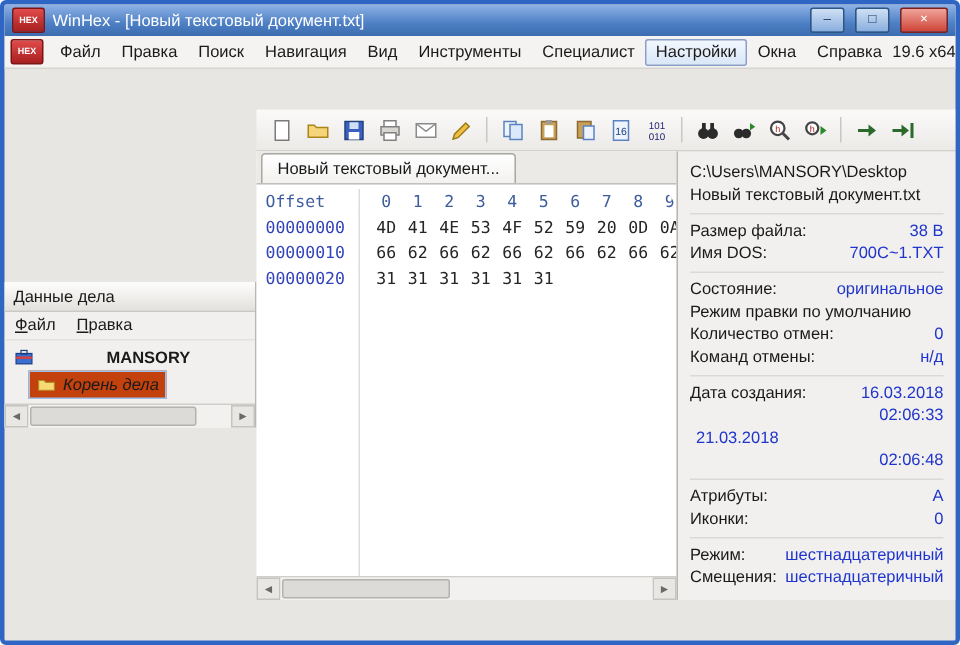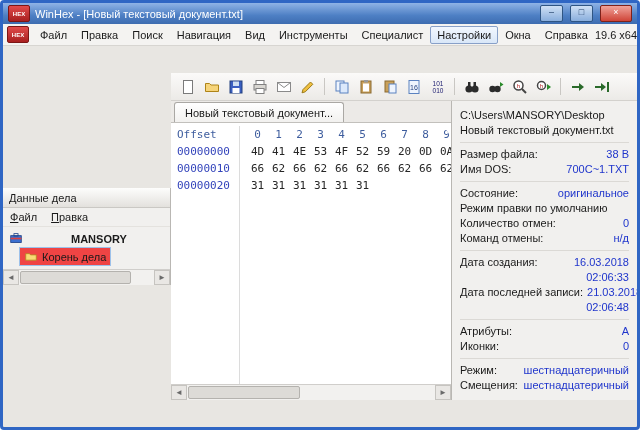--- a/index.html
+++ b/index.html
@@ -22,21 +22,21 @@
 
   
   .bodyrow{flex:1;display:flex;min-height:0;align-items:center;}
 
   
   .left-panel{width:167px;flex:0 0 167px;background:#f1f0ee;border-right:1px solid #b9b7b3;display:flex;flex-direction:column;min-height:0;}
   .panel-header{height:19px;background:linear-gradient(#fdfdfc,#e3e1dd);border-bottom:1px solid #cac8c4;display:flex;align-items:center;padding:0 6px;flex:0 0 auto;}
   .panel-menu{height:18px;display:flex;align-items:center;gap:14px;padding:0 7px;border-bottom:1px solid #e4e2de;flex:0 0 auto;}
   .tree{padding:3px 2px;flex:1;min-height:0;}
   .tree-row{display:flex;align-items:center;height:17px;width:max-content;padding:0 4px;}
-  .tree-row.selected{background:#ef4444;border:1px solid #9dc1ea;}
+  .tree-row.selected{background:#c2410c;border:1px solid #9dc1ea;font-style:italic;}
   .tree-icon{margin-right:4px;display:flex;}
   .tree-icon svg{width:14px;height:13px;display:block;}
   .bold{font-weight:bold;padding-left:44px;}
 
   
   .main{flex:1;display:flex;flex-direction:column;min-width:0;}
   .toolbar{height:27px;background:linear-gradient(#fbfaf9,#eceae7);border-bottom:1px solid #d3d1cd;display:flex;align-items:center;padding:0 5px;gap:1px;flex:0 0 auto;}
   .tb-btn{width:23px;height:21px;display:flex;align-items:center;justify-content:center;border-radius:2px;}
   .tb-sep{width:1px;height:17px;background:#c9c7c3;margin:0 4px;}
   .tb-icon svg{width:16px;height:16px;display:block;}
@@ -399,21 +399,20 @@
             <div class="detail-group">
               <div class="detail-row">
                 <span class="d-label">Дата создания:</span>
                 <span class="d-value">16.03.2018</span>
               </div>
               <div class="detail-row">
                 <span class="d-label"></span>
                 <span class="d-value">02:06:33</span>
               </div>
               <div class="detail-row">
-                <span class="d-label">Дата последней записи:</span>
                 <span class="d-value">21.03.2018</span>
               </div>
               <div class="detail-row">
                 <span class="d-label"></span>
                 <span class="d-value">02:06:48</span>
               </div>
             </div>
             <div class="detail-group">
               <div class="detail-row">
                 <span class="d-label">Атрибуты:</span>

